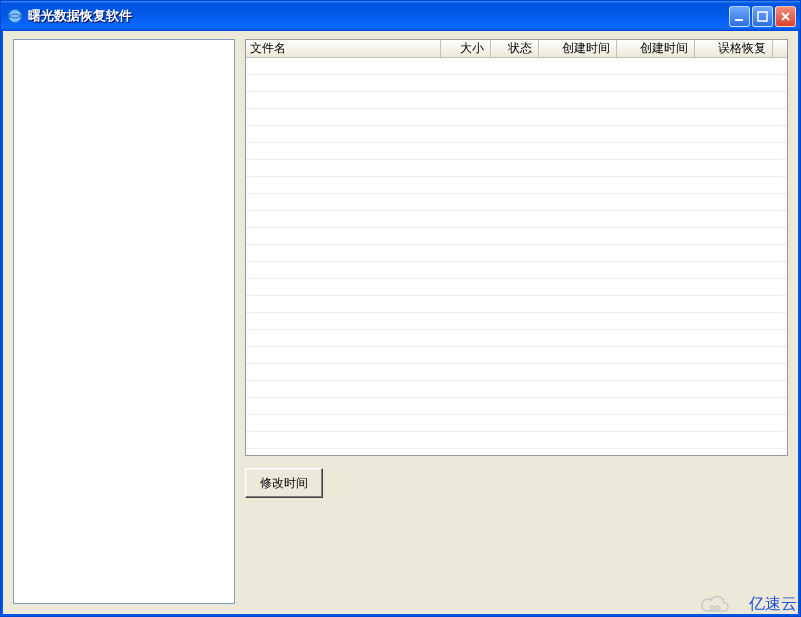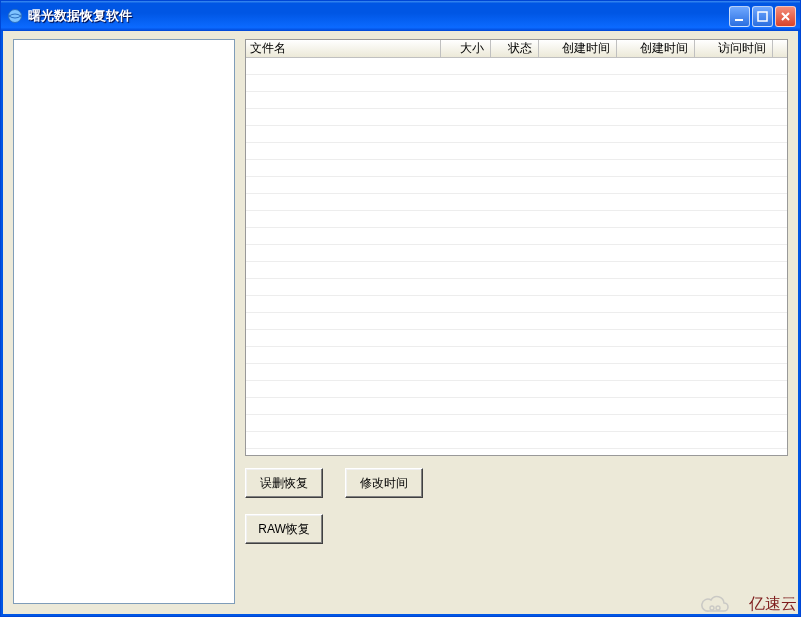--- a/index.html
+++ b/index.html
@@ -146,21 +146,21 @@
     color: #000;
     cursor: pointer;
     padding: 0;
   }
 
   
   .watermark {
     position: absolute;
     right: 4px;
     bottom: 2px;
-    color: #7f1d1d;
+    color: #1d4ed8;
     font-size: 16px;
     display: flex;
     align-items: center;
     gap: 20px;
     pointer-events: none;
     margin-top: 6px;
   }
   .watermark svg { opacity: 0.75; }
 </style>
 </head>
@@ -202,21 +202,21 @@
 
     <div class="right-side">
 
       <div class="list-area">
         <div class="headers" id="headers">
             <div class="hcell left" style="width: 195px;">文件名</div>
             <div class="hcell right" style="width: 50px;">大小</div>
             <div class="hcell right" style="width: 48px;">状态</div>
             <div class="hcell right" style="width: 78px;">创建时间</div>
             <div class="hcell right" style="width: 78px;">创建时间</div>
-            <div class="hcell right" style="width: 78px;">访问时间</div>
+            <div class="hcell right" style="width: 78px;">误格恢复</div>
             <div class="hfill"></div>
           </div>
         <div class="rows" id="rows">
             <div class="row"></div>
             <div class="row"></div>
             <div class="row"></div>
             <div class="row"></div>
             <div class="row"></div>
             <div class="row"></div>
             <div class="row"></div>
@@ -234,25 +234,23 @@
             <div class="row"></div>
             <div class="row"></div>
             <div class="row"></div>
             <div class="row"></div>
             <div class="row"></div>
           </div>
       </div>
 
       <div class="btn-panel">
         <div class="btn-row">
-          <button class="win-btn">误删恢复</button>
           <button class="win-btn">修改时间</button>
         </div>
         <div class="btn-row">
-          <button class="win-btn">RAW恢复</button>
         </div>
       </div>
 
     </div>
   </div>
 </div>
 
 <div class="watermark">
   <svg width="28" height="20" viewBox="0 0 28 20">
     <path d="M8 16a6 6 0 1 1 2-11 7 7 0 0 1 13 3 4 4 0 0 1 0 8H8z" fill="none" stroke="#bfbfbf" stroke-width="1.6"></path>

